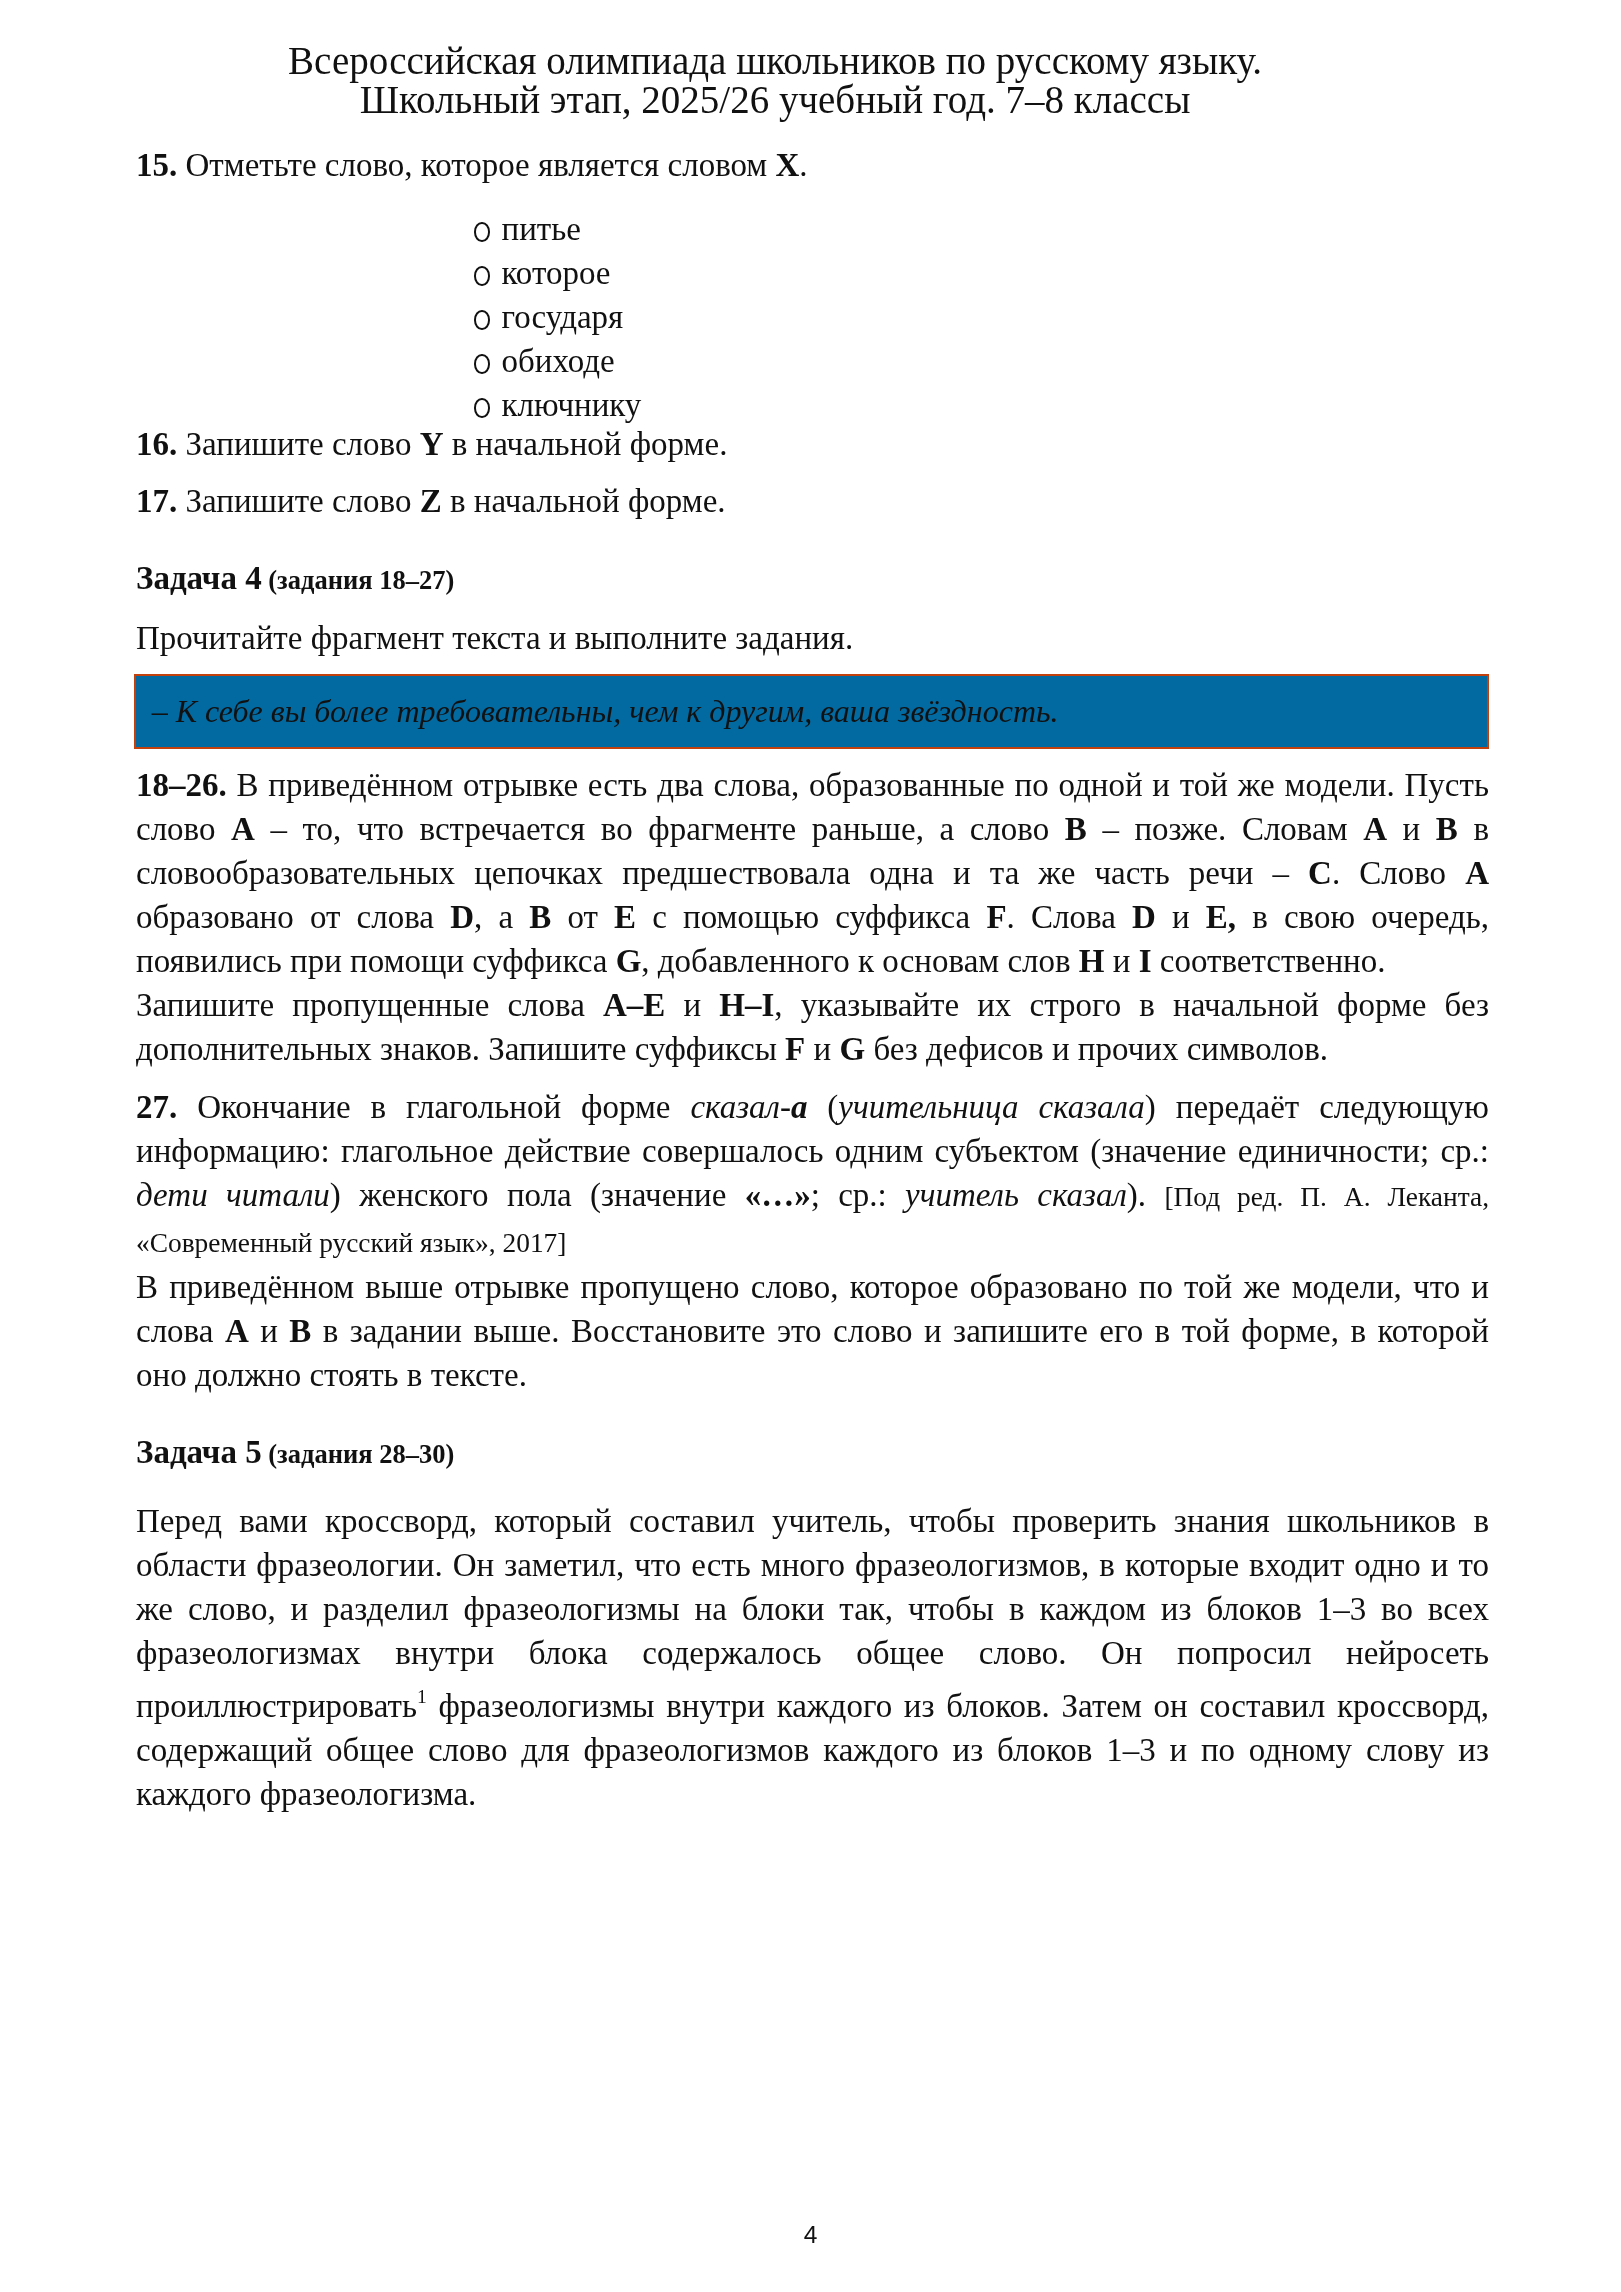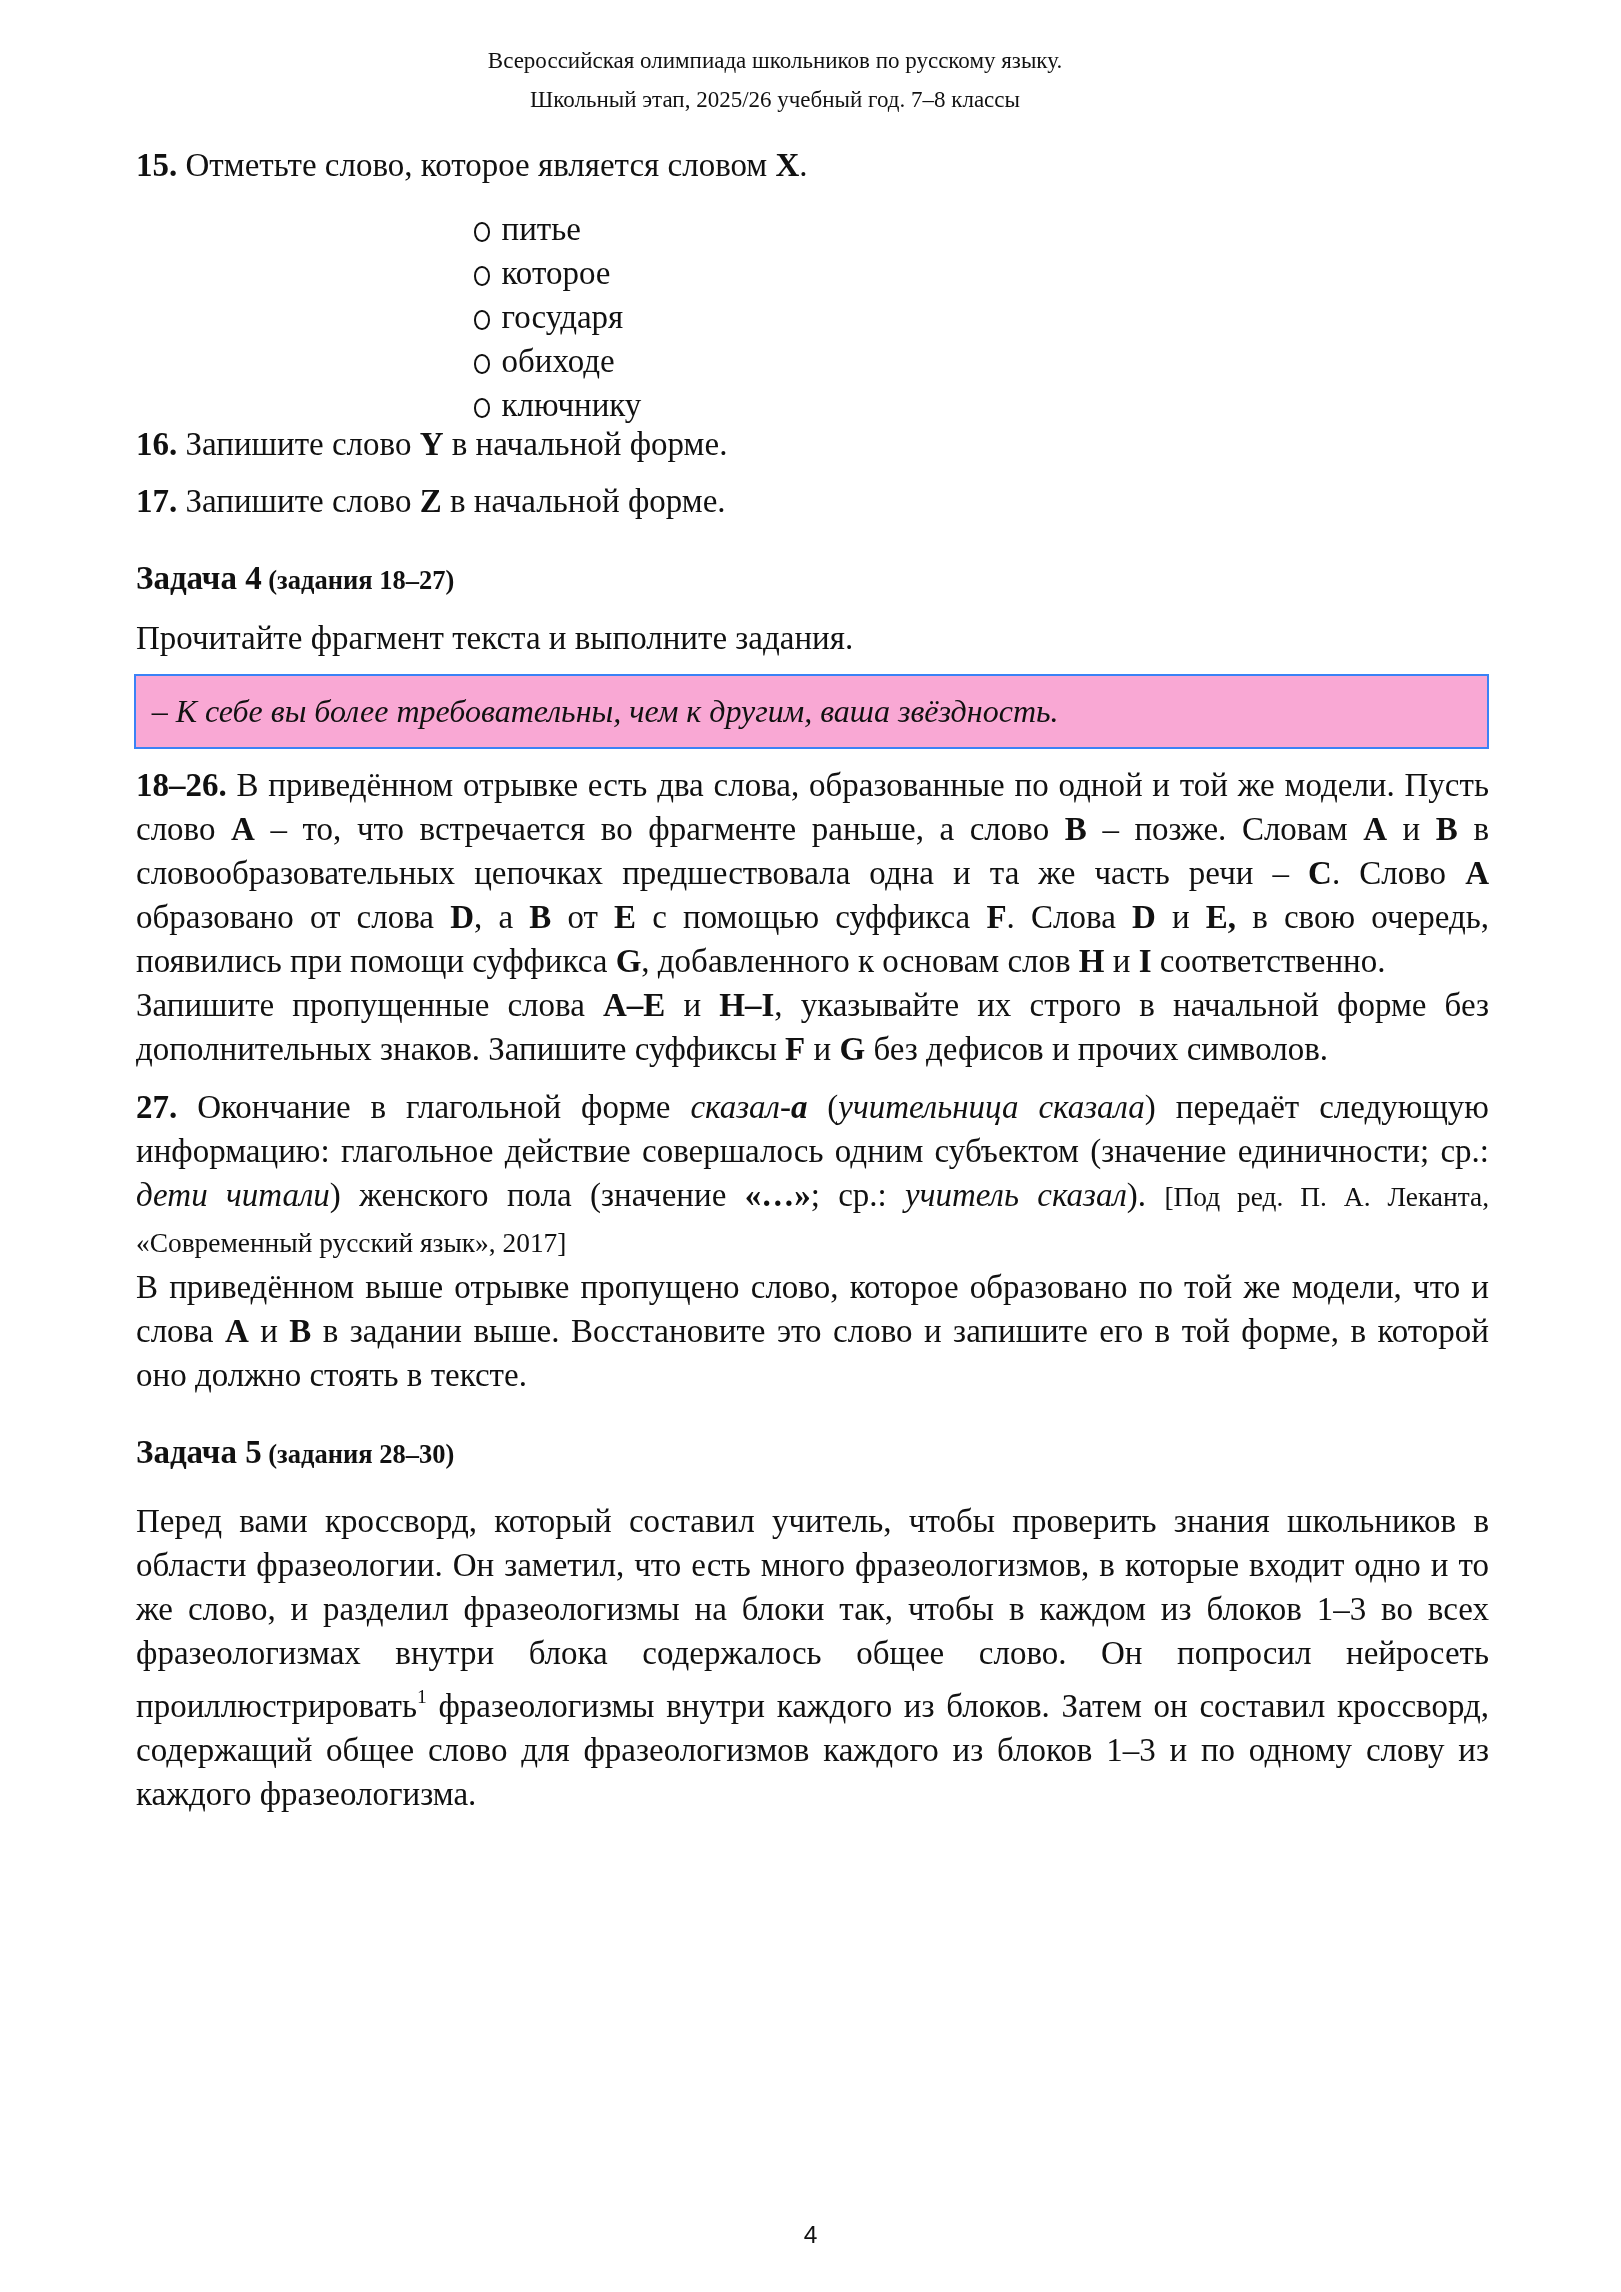--- a/index.html
+++ b/index.html
@@ -1,28 +1,28 @@
 <!DOCTYPE html>
 <html><head>
 <meta charset="utf-8">
 <style>
   html, body { margin: 0; padding: 0; background: #ffffff; }
   body { width: 1621px; height: 2293px; position: relative; font-family: "Liberation Serif", "DejaVu Serif", serif; color: #111; overflow: hidden; }
   .page { position: absolute; left: 0; top: 0; width: 1621px; height: 2293px; }
-  .header { position: absolute; left: 0; width: 1550px; top: 41px; text-align: center; font-size: 23px; line-height: 39px; }
+  .header { position: absolute; left: 0; width: 1550px; top: 41px; text-align: center; font-size: 39px; line-height: 39px; }
   .content { position: absolute; left: 136px; width: 1353px; top: 143px; font-size: 33px; line-height: 44px; }
   .p { margin: 0; text-align: justify; }
   .b { font-weight: bold; }
   .i { font-style: italic; }
   .small-b { font-weight: bold; font-size: 26.5px; margin-top: 23px; }
   .options { position: relative; height: 221px; margin-top: 0; }
   .opt-col { position: absolute; top: 0; }
   .opt { height: 44px; line-height: 44px; white-space: nowrap; }
   .radio { display: inline-block; width: 15.7px; height: 19.6px; border: 2px solid #111; border-radius: 50%; margin-right: 11.8px; vertical-align: -2px; box-sizing: border-box; }
-  .quote { background: #f9a8d4; border: 2px solid #3b82f6; padding: 13.7px 15.7px 13.7px 15.7px; margin: 13.7px 0 13.7px -2px; font-style: italic; font-size: 32px; line-height: 44px; text-align: justify; font-family: Liberation Serif, serif; }
+  .quote { background: #0369a1; border: 2px solid #c2410c; padding: 13.7px 15.7px 13.7px 15.7px; margin: 13.7px 0 13.7px -2px; font-style: italic; font-size: 32px; line-height: 44px; text-align: justify; font-family: Liberation Serif, serif; }
   .quote .src { font-style: normal; font-size: 27.4px; }
   .gap-s { height: 13.7px; }
   .gap-m { height: 23.5px; }
   .gap-l { height: 33px; }
   .sup { font-size: 19.6px; vertical-align: 13.7px; }
   .pageno { position: absolute; left: 0; width: 1621px; top: 2221px; text-align: center; font-family: "Liberation Sans", "DejaVu Sans", sans-serif; font-size: 24.5px; }
 </style>
 </head>
 <body>
 

